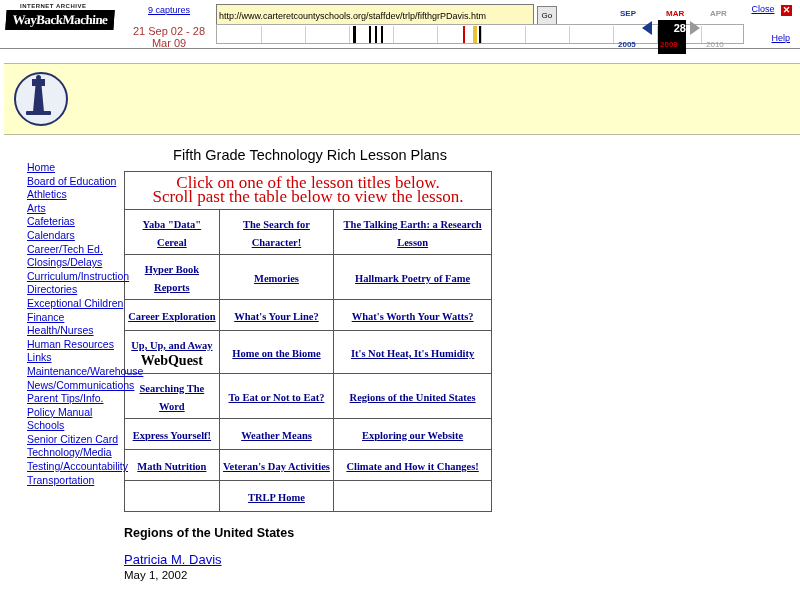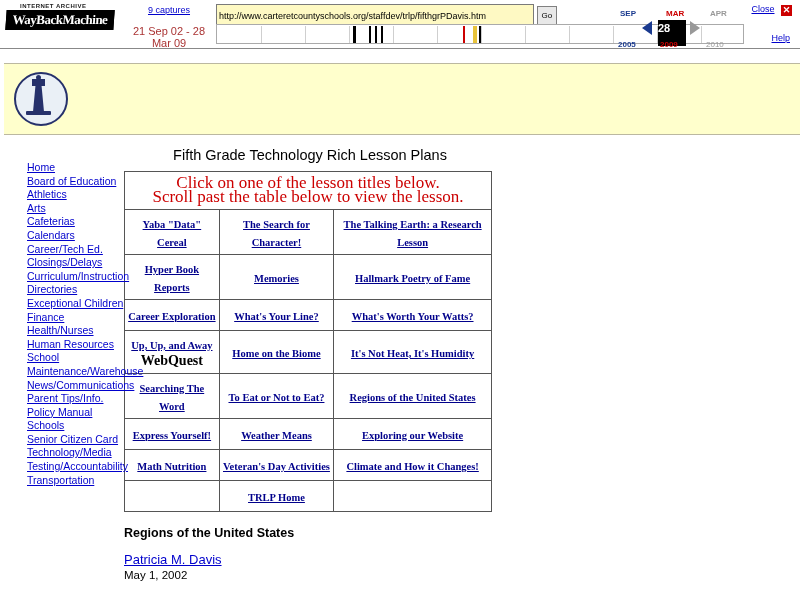--- a/index.html
+++ b/index.html
@@ -128,26 +128,26 @@
     color: #1a3a8f;
   }
   .wb-mon.prev { left: 2px; color: #1a3a8f; }
   .wb-mon.cur  { left: 48px; color: #cc0000; }
   .wb-mon.next { left: 92px; color: #999; }
   .wb-daybox {
     position: absolute;
     left: 40px;
     top: 11px;
     width: 28px;
-    height: 26px;
+    height: 34px;
     background: #000;
     color: #fff;
     font-size: 11px;
     font-weight: bold;
-    text-align: left;
+    text-align: right;
     line-height: 17px;
   }
   .wb-yr {
     position: absolute;
     top: 31px;
     font-size: 8px;
     color: #1a3a8f;
     font-weight: bold;
   }
   .wb-yr.prev { left: 0px; }
@@ -434,21 +434,21 @@
     <a href="#">Cafeterias</a>
     <a href="#">Calendars</a>
     <a href="#">Career/Tech Ed.</a>
     <a href="#">Closings/Delays</a>
     <a href="#">Curriculum/Instruction</a>
     <a href="#">Directories</a>
     <a href="#">Exceptional Children</a>
     <a href="#">Finance</a>
     <a href="#">Health/Nurses</a>
     <a href="#">Human Resources</a>
-    <a href="#">School</a>
+    <a href="#">Links</a>
     <a href="#">Maintenance/Warehouse</a>
     <a href="#">News/Communications</a>
     <a href="#">Parent Tips/Info.</a>
     <a href="#">Policy Manual</a>
     <a href="#">Schools</a>
     <a href="#">Senior Citizen Card</a>
     <a href="#">Technology/Media</a>
     <a href="#">Testing/Accountability</a>
     <a href="#">Transportation</a>
   </div>

